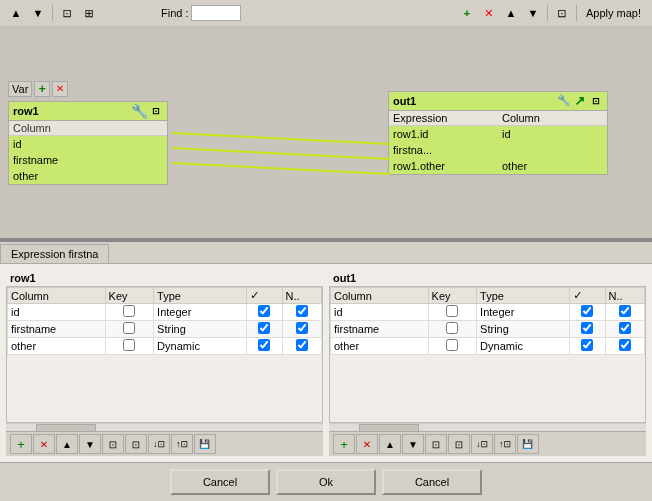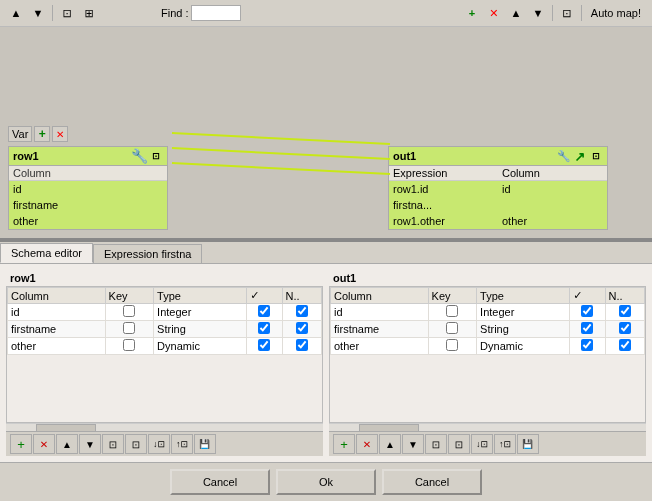--- a/index.html
+++ b/index.html
@@ -283,21 +283,21 @@
       width: 100%;
       height: 100%;
       pointer-events: none;
     }
 
     .mapping-wrapper {
       position: relative;
       display: flex;
       flex: 1;
       padding: 8px;
-      align-items: flex-end;
+      align-items: center;
     }
 
     .left-col {
       display: flex;
       flex-direction: column;
       gap: 0;
     }
 
     .right-col {
       margin-left: auto;
@@ -342,21 +342,21 @@
 
     <span style="flex:1"></span>
 
     <button class="icon-btn" style="color: green; font-weight:bold;">+</button>
     <button class="icon-btn" style="color: red;">✕</button>
     <button class="icon-btn">▲</button>
     <button class="icon-btn">▼</button>
     <span class="toolbar-sep"></span>
     <button class="icon-btn">⊡</button>
     <span class="toolbar-sep"></span>
-    <button class="icon-btn" style="width: auto; padding: 0 4px; font-size: 11px;">Auto map!</button>
+    <button class="icon-btn" style="width: auto; padding: 0 4px; font-size: 11px;">Apply map!</button>
   </div>
 
   <div class="mapping-wrapper">
 
     <div class="left-col">
 
       <div style="display:flex; align-items:center; gap:2px; margin-bottom:4px;">
         <span class="var-label">Var</span>
         <button class="icon-btn" style="color:green; font-weight:bold; width:16px; height:16px; font-size:12px; border:1px solid #aaa;">+</button>
         <button class="icon-btn" style="color:red; width:16px; height:16px; font-size:10px; border:1px solid #aaa;">✕</button>
@@ -412,21 +412,20 @@
           <span class="cell">other</span>
         </div>
       </div>
     </div>
   </div>
 </div>
 
 <div class="bottom-panel">
 
   <div class="tabs-bar">
-    <div class="tab active">Schema editor</div>
     <div class="tab">Expression firstna</div>
   </div>
 
   <div class="schema-content">
 
     <div style="display:flex; flex-direction:column; flex:1;">
       <span style="font-size:11px; font-weight:bold; padding:2px 2px 2px 4px;">row1</span>
       <div style="flex:1; overflow:hidden; border:1px solid #bbb;">
         <table class="schema-table">
           <thead>

